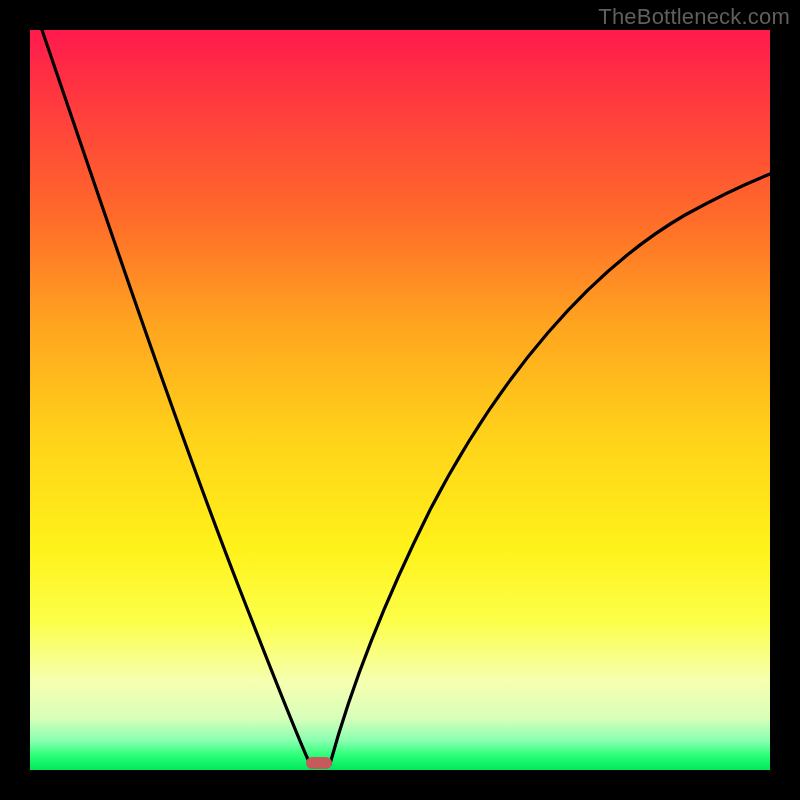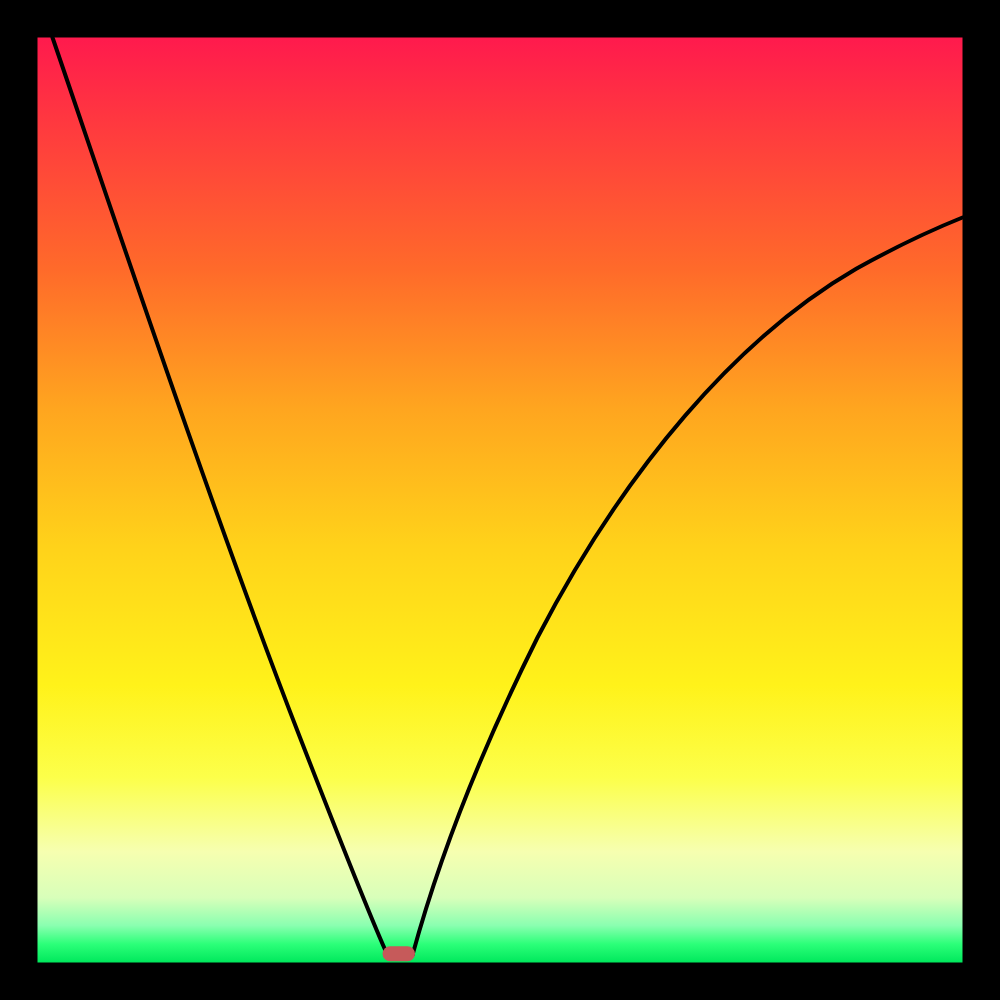--- a/index.html
+++ b/index.html
@@ -62,20 +62,21 @@
     height: 12px;
     border-radius: 6px;
     background: #c65a5a;
   }
 </style>
 </head>
 <body>
 
 <div class="frame">
 
+  <div class="watermark">TheBottleneck.com</div>
 
   <div class="plot-area">
 
     <svg class="curve" viewBox="0 0 740 740" preserveAspectRatio="none">
 
       <path d="M 12 0
                C 60 140, 140 380, 210 560
                C 245 650, 268 708, 280 734" fill="none" stroke="#000" stroke-width="3.2" stroke-linecap="round"></path>
 
       <path d="M 300 734

